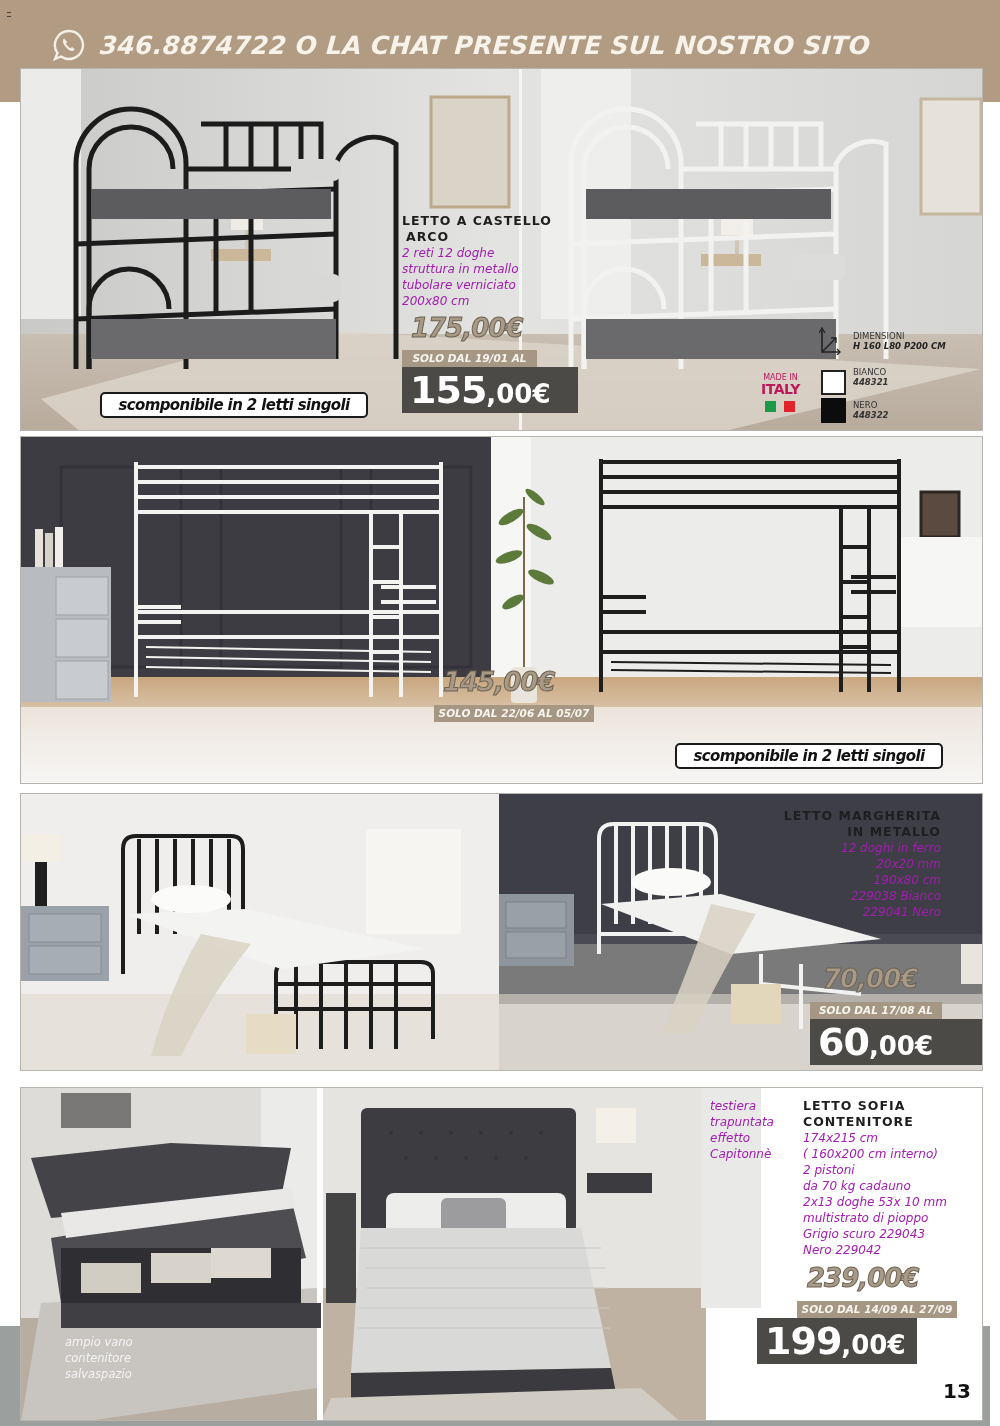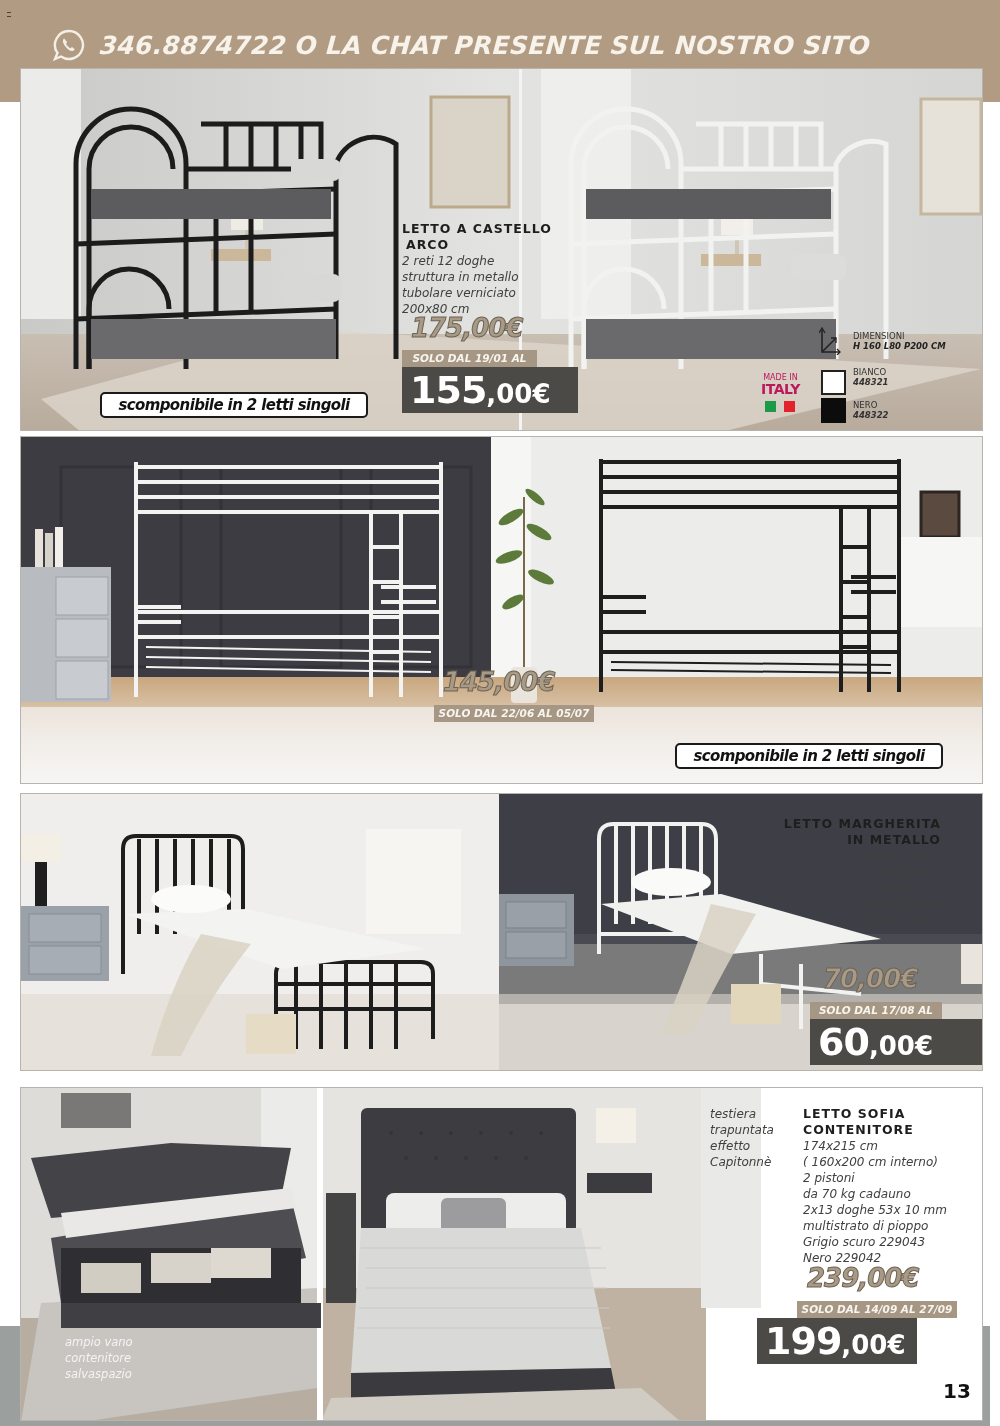--- a/index.html
+++ b/index.html
@@ -16,23 +16,23 @@
   .panel { position: absolute; border: 1.5px solid #b7b3ad; overflow: hidden; background: #eceae6; }
 
   
   #p1 { left: 20px; top: 68px; width: 963px; height: 363px; }
   #p2 { left: 20px; top: 436px; width: 963px; height: 348px; background: #f4f3f1; }
   #p3 { left: 20px; top: 793px; width: 963px; height: 278px; }
   #p4 { left: 20px; top: 1087px; width: 963px; height: 334px; background: #fff; }
 
   .bed-svg { position: absolute; left: 0; top: 0; }
 
-  .desc { position: absolute; color: #2b2b2b; font-size: 12.5px; line-height: 16px; margin-top: 8px; }
+  .desc { position: absolute; color: #2b2b2b; font-size: 12.5px; line-height: 16px; }
   .desc .title { font-family: "DejaVu Sans", sans-serif; font-weight: bold; font-size: 12.5px; letter-spacing: 1px; color: #1e1e1e; display: block; }
-  .desc .line { font-style: italic; display: block; font-family: "DejaVu Sans", sans-serif; font-size: 12px; color: #404040; }
+  .desc .line { font-style: italic; display: block; font-family: "DejaVu Sans", sans-serif; font-size: 12px; color: #a21caf; }
   .desc.right { text-align: right; }
 
   .old-price { position: absolute; font-family: "DejaVu Sans", sans-serif; font-weight: bold; font-style: italic; font-size: 26px; color: #a89a86; -webkit-text-stroke: 1px #6d6353; letter-spacing: -1px; }
   .promo-date { position: absolute; background: #a59784; color: #f8f4ee; font-family: "DejaVu Sans", sans-serif; font-weight: bold; font-style: italic; font-size: 10.5px; height: 17px; line-height: 17px; text-align: center; }
   .new-price { position: absolute; background: #4b4a47; color: #fff; font-family: "DejaVu Sans", sans-serif; font-weight: bold; height: 46px; line-height: 46px; padding-left: 8px; }
   .new-price .big { font-size: 38px; letter-spacing: -1px; }
   .new-price .small { font-size: 26px; }
 
   .badge { position: absolute; background: #fff; border: 2px solid #1a1a1a; border-radius: 5px; font-family: "DejaVu Sans", sans-serif; font-weight: bold; font-style: italic; font-size: 15px; color: #111; height: 26px; line-height: 22px; text-align: center; letter-spacing: -0.6px; }
 

